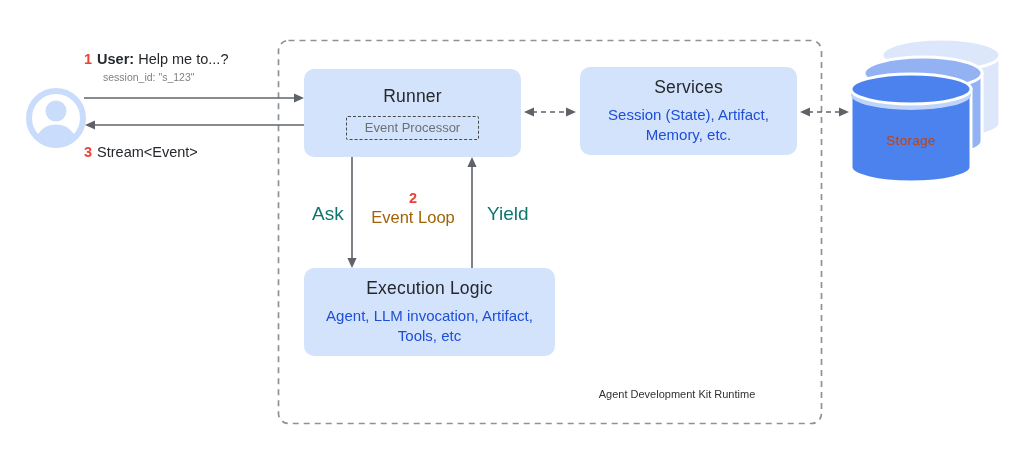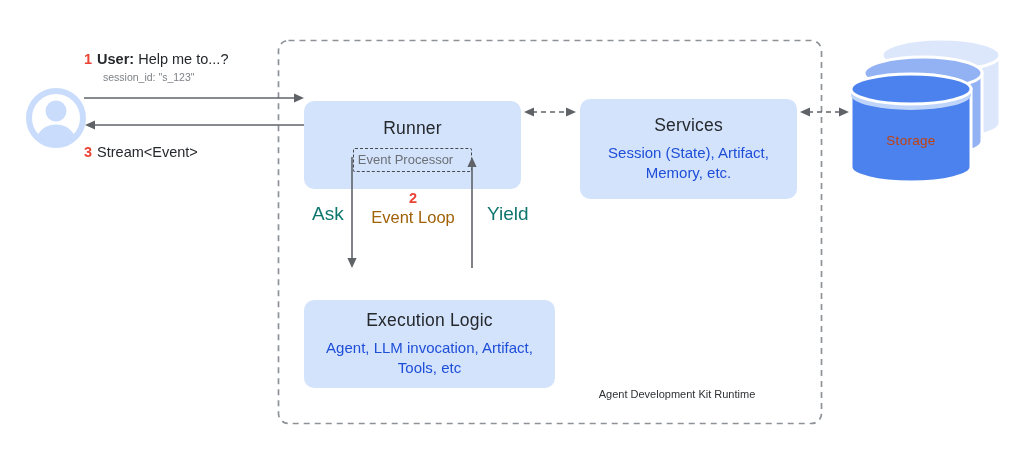--- a/index.html
+++ b/index.html
@@ -22,30 +22,29 @@
   .gray-small { font-size:19px; color:#0f766e; }
 
   
   .node {
     position:absolute;
     background:#d4e3fc;
     border-radius:10px;
     display:flex; flex-direction:column;
     align-items:center; justify-content:center;
     text-align:center;
-    margin-top:32px;
   }
   .node-title { font-size:17.5px; color:#25282c; letter-spacing:.2px; }
   .node-sub { font-size:15px; color:#1d4ed8; line-height:1.32; margin-top:7px; padding:0 14px; }
 
   .event-processor {
     margin-top:9px;
     border:1.5px dashed #47494d;
     border-radius:2px;
-    padding:3px 18px 4px 4px;
+    padding:3px 18px 4px 18px;
     font-size:13px; color:#6b7075;
     background:transparent;
   }
 
   .event-loop-block { text-align:center; width:120px; }
   .event-loop-num { font-size:14.5px; font-weight:700; color:#ea4335; }
   .event-loop-label { font-size:16.5px; color:#a16207; margin-top:2px; }
 
   .runtime-label {
     font-size:11px; color:#2e3134; text-align:center; white-space:nowrap;
@@ -76,21 +75,21 @@
 
   <div class="abs msg" style="left:84px; top:144px;">
     <span class="num">3</span><span>Stream&lt;Event&gt;</span>
   </div>
 
   <div class="node" style="left:304px; top:69px; width:217px; height:88px;">
     <div class="node-title">Runner</div>
     <div class="event-processor">Event Processor</div>
   </div>
 
-  <div class="node" style="left:580px; top:67px; width:217px; height:100px;">
+  <div class="node" style="left:580px; top:67px; width:217px; height:88px;">
     <div class="node-title">Services</div>
     <div class="node-sub">Session (State), Artifact, Memory, etc.</div>
   </div>
 
   <div class="node" style="left:304px; top:268px; width:251px; height:88px;">
     <div class="node-title">Execution Logic</div>
     <div class="node-sub">Agent, LLM invocation, Artifact, Tools, etc</div>
   </div>
 
   <div class="abs event-loop-block" style="left:353px; top:190px;">

